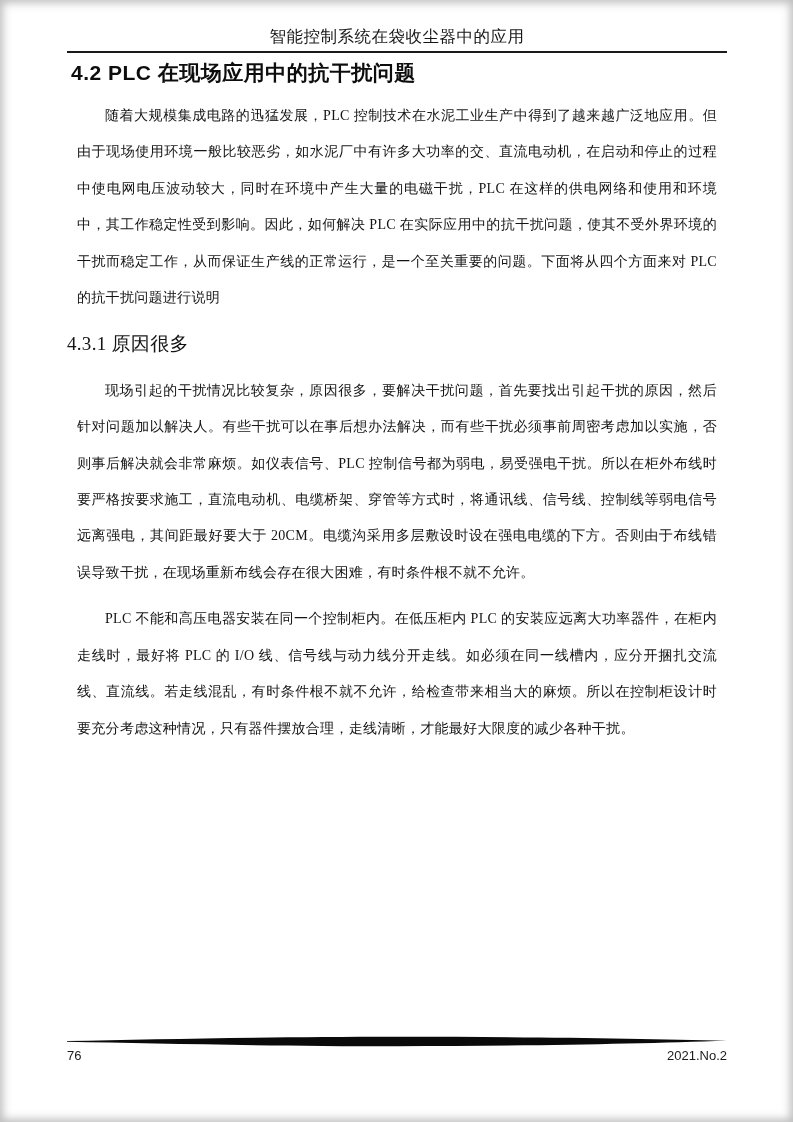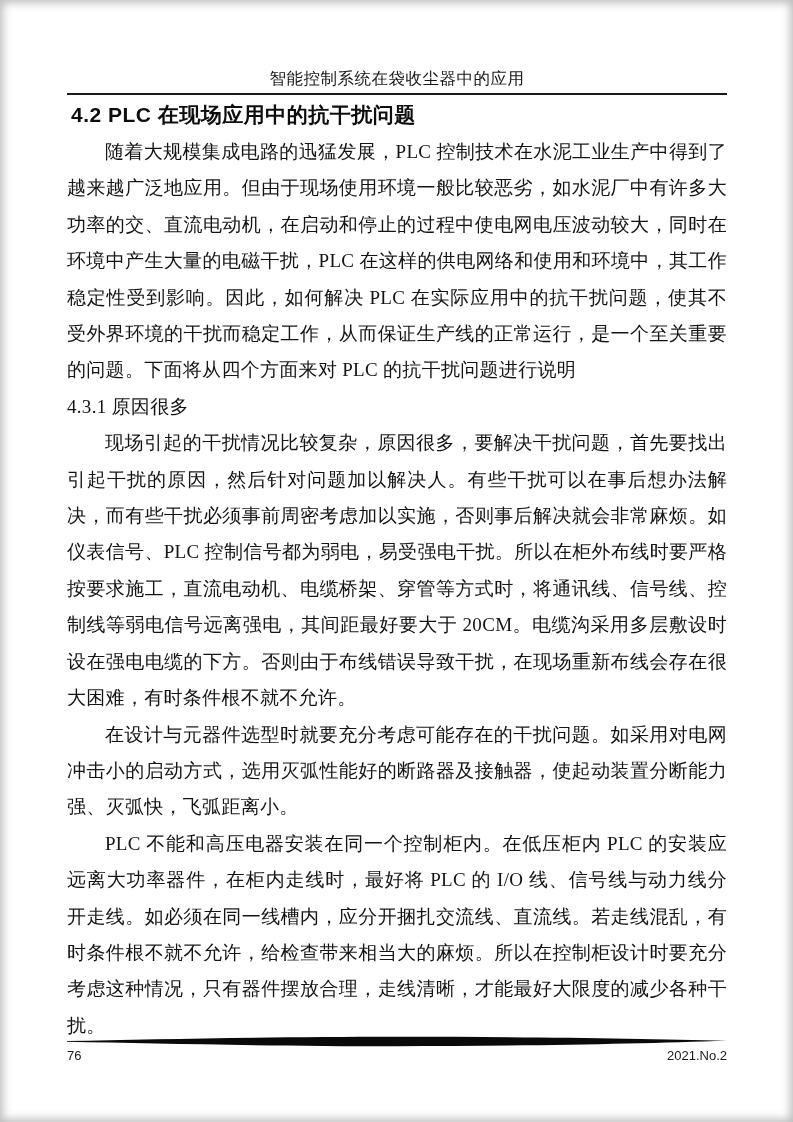--- a/index.html
+++ b/index.html
@@ -28,21 +28,21 @@
     inset: 0;
     background: #ffffff;
   }
   .content {
     position: absolute;
     left: 67px;
     top: 0;
     width: 660px;
   }
   .running-title {
-    margin-top: 68px;
+    margin-top: 26px;
     text-align: center;
     font-size: 16.5px;
     line-height: 22px;
     letter-spacing: 0.5px;
     color: #161616;
   }
   .header-rule {
     height: 0;
     border: none;
     border-top: 2px solid #1a1a1a;
@@ -51,26 +51,26 @@
   .section-heading {
     font-family: "Liberation Sans", "DejaVu Sans", sans-serif;
     font-weight: bold;
     font-size: 21px;
     line-height: 30px;
     margin: 5px 0 4px 4px;
     letter-spacing: 0.5px;
     color: #0d0d0d;
   }
   .para {
-    font-size: 19px;
+    font-size: 14px;
     line-height: 36.4px;
     text-align: justify;
     text-indent: 2em;
     letter-spacing: 0.3px;
-    margin: 0;
+    margin: 10px;
     color: #141414;
   }
   .subhead {
     font-size: 19px;
     line-height: 36.4px;
     letter-spacing: 0.3px;
     margin: 0;
     color: #141414;
   }
   .footer {
@@ -119,21 +119,20 @@
 
     <div class="section-heading">4.2  PLC 在现场应用中的抗干扰问题</div>
 
     <p class="para">随着大规模集成电路的迅猛发展，PLC 控制技术在水泥工业生产中得到了越来越广泛地应用。但由于现场使用环境一般比较恶劣，如水泥厂中有许多大功率的交、直流电动机，在启动和停止的过程中使电网电压波动较大，同时在环境中产生大量的电磁干扰，PLC 在这样的供电网络和使用和环境中，其工作稳定性受到影响。因此，如何解决 PLC 在实际应用中的抗干扰问题，使其不受外界环境的干扰而稳定工作，从而保证生产线的正常运行，是一个至关重要的问题。下面将从四个方面来对 PLC 的抗干扰问题进行说明</p>
 
     <div class="subhead">4.3.1 原因很多</div>
 
     <p class="para">现场引起的干扰情况比较复杂，原因很多，要解决干扰问题，首先要找出引起干扰的原因，然后针对问题加以解决人。有些干扰可以在事后想办法解决，而有些干扰必须事前周密考虑加以实施，否则事后解决就会非常麻烦。如仪表信号、PLC 控制信号都为弱电，易受强电干扰。所以在柜外布线时要严格按要求施工，直流电动机、电缆桥架、穿管等方式时，将通讯线、信号线、控制线等弱电信号远离强电，其间距最好要大于 20CM。电缆沟采用多层敷设时设在强电电缆的下方。否则由于布线错误导致干扰，在现场重新布线会存在很大困难，有时条件根不就不允许。</p>
 
 
-    <p class="para">在设计与元器件选型时就要充分考虑可能存在的干扰问题。如采用对电网冲击小的启动方式，选用灭弧性能好的断路器及接触器，使起动装置分断能力强、灭弧快，飞弧距离小。</p>
 
     <p class="para">PLC 不能和高压电器安装在同一个控制柜内。在低压柜内 PLC 的安装应远离大功率器件，在柜内走线时，最好将 PLC 的 I/O 线、信号线与动力线分开走线。如必须在同一线槽内，应分开捆扎交流线、直流线。若走线混乱，有时条件根不就不允许，给检查带来相当大的麻烦。所以在控制柜设计时要充分考虑这种情况，只有器件摆放合理，走线清晰，才能最好大限度的减少各种干扰。</p>
 
   </div>
 
   <div class="footer">
     <svg class="footer-bar-svg" viewBox="0 0 660 11" preserveAspectRatio="none">
       <path d="M0 5
                C 90 3.2, 200 0.8, 330 0.8
                C 460 0.8, 575 2.6, 660 4.8

